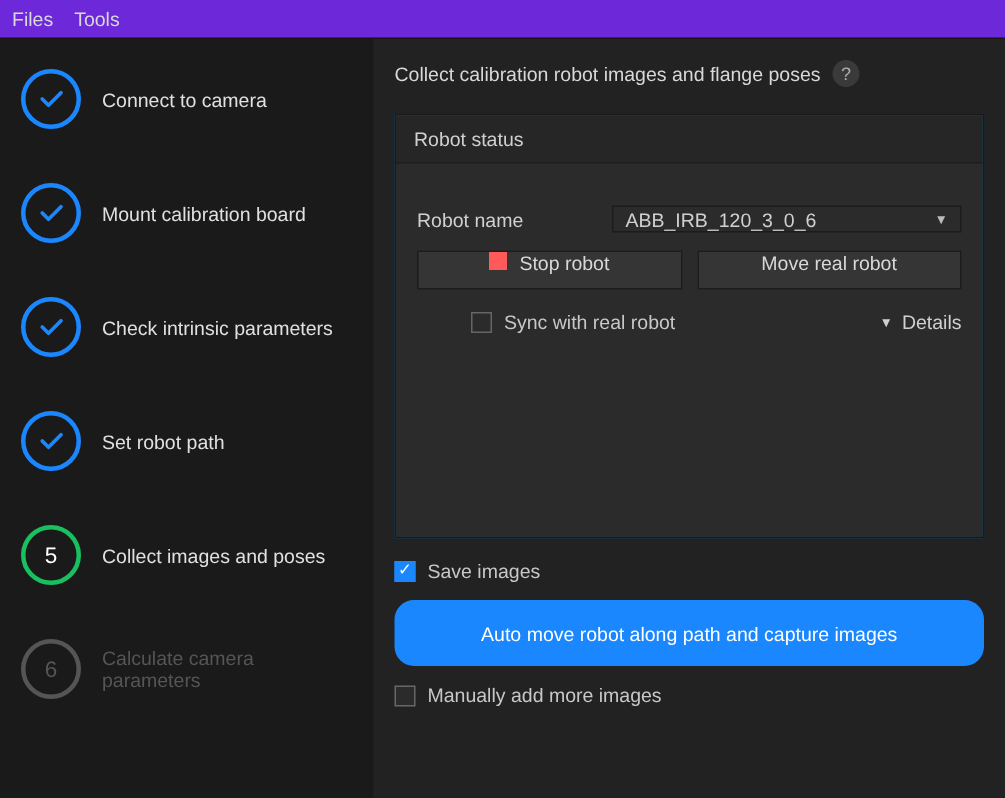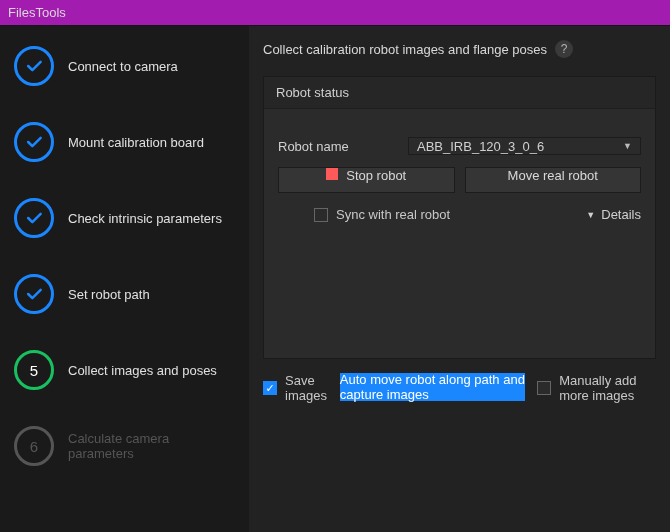--- a/index.html
+++ b/index.html
@@ -11,25 +11,26 @@
   body {
     background: #1e1e1e;
     color: #c8c8c8;
     width: 670px;
     height: 532px;
     overflow: hidden;
     font-size: 13px;
   }
   
   .menubar {
-    background: #a21caf;
+    background: #6d28d9;
     height: 26px;
     display: flex;
     align-items: center;
     padding: 0 8px;
+    gap: 14px;
     border-bottom: 1px solid #151515;
   }
   .menu-item {
     color: #d8d8d8;
     cursor: default;
   }
   
   .main {
     display: flex;
     height: calc(100% - 26px);
@@ -211,32 +212,33 @@
     gap: 6px;
     color: #d0d0d0;
   }
   .details .chev {
     font-size: 9px;
   }
   
   .lower {
     margin-top: 14px;
     display: flex;
-    flex-direction: row;
+    flex-direction: column;
     gap: 12px;
   }
   .big-btn {
-    height: 28px;
+    height: 44px;
     background: #1a87ff;
     color: #ffffff;
     display: flex;
     align-items: center;
     justify-content: center;
     cursor: default;
     font-size: 13px;
+    border-radius: 13px;
   }
 </style>
 </head>
 <body>
 
 <div class="menubar">
   <span class="menu-item">Files</span>
   <span class="menu-item">Tools</span>
 </div>
 

